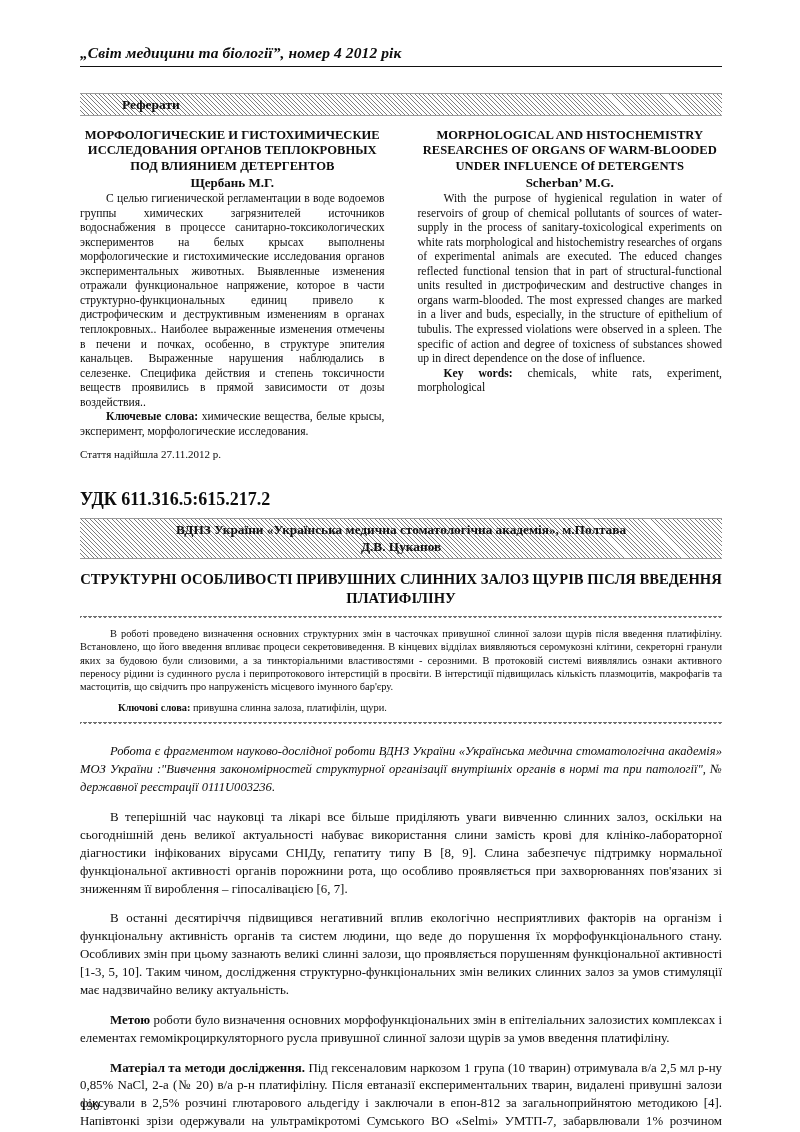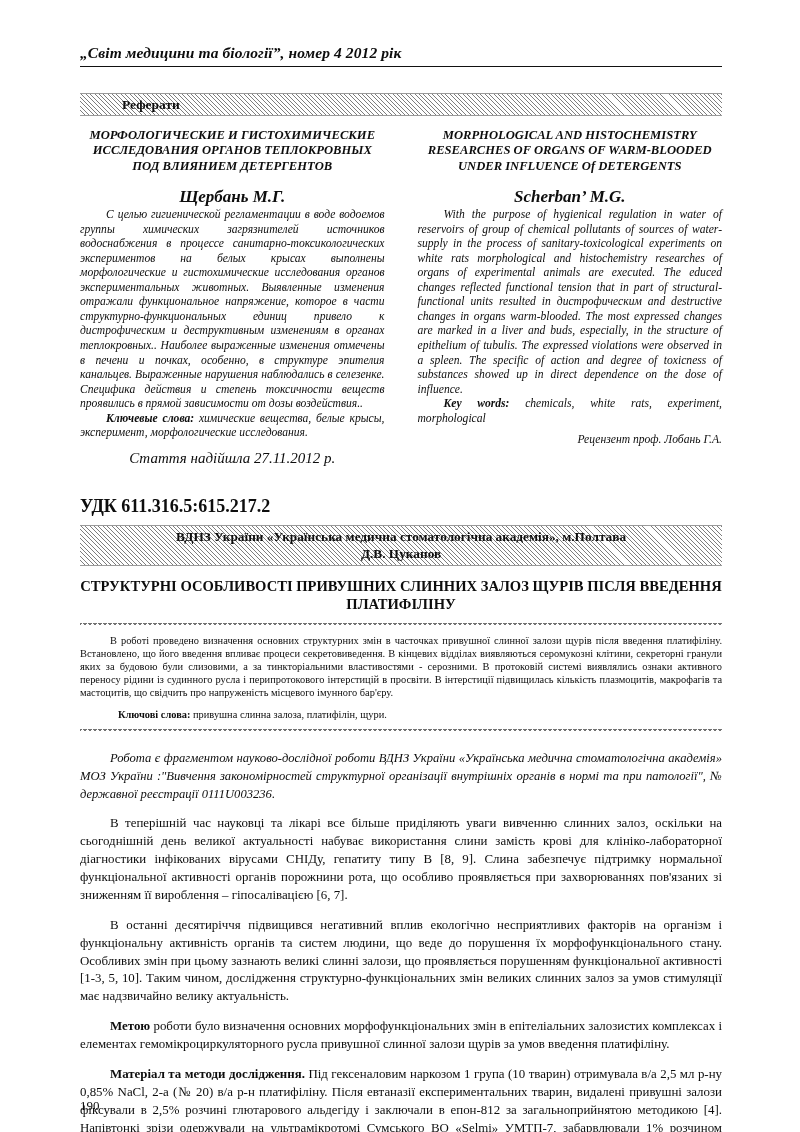--- a/index.html
+++ b/index.html
@@ -70,38 +70,37 @@
   .band-authors .ln {
     font-weight: bold;
     font-size: 13.3px;
     display: block;
   }
 
   
   .twocol {
     display: flex;
     gap: 33px;
-    font-style: italic;
   }
   .col {
     width: 50%;
     box-sizing: border-box;
   }
   .abs-title {
     text-align: center;
     font-weight: bold;
     font-size: 12.6px;
     line-height: 1.22;
     text-transform: none;
   }
   .abs-author {
     text-align: center;
     font-weight: bold;
-    font-size: 17px;
-    margin-top: 13px;
+    font-size: 13px;
+    margin-top: 1px;
     margin-bottom: 1px;
   }
   .abs-body {
     font-size: 11.6px;
     line-height: 1.255;
     text-align: justify;
     text-indent: 26px;
     margin: 0;
   }
   .abs-kw {
@@ -111,22 +110,21 @@
     text-indent: 26px;
     margin: 0;
   }
   .abs-kw b { font-weight: bold; }
   .abs-right-line {
     font-size: 11.6px;
     text-align: right;
     margin-top: 7px;
   }
   .abs-center-line {
-    font-size: 15px;
-    text-align: center;
+    font-size: 11px;
     margin-top: 9px;
   }
 
   
   .udc {
     font-weight: bold;
     font-size: 18px;
     margin-top: 29px;
   }
 
@@ -218,21 +216,20 @@
       <p class="abs-body">С целью гигиенической регламентации в воде водоемов группы химических загрязнителей источников водоснабжения в процессе санитарно-токсикологических экспериментов на белых крысах выполнены морфологические и гистохимические исследования органов экспериментальных животных. Выявленные изменения отражали функциональное напряжение, которое в части структурно-функциональных единиц привело к дистрофическим и деструктивным изменениям в органах теплокровных.. Наиболее выраженные изменения отмечены в печени и почках, особенно, в структуре эпителия канальцев. Выраженные нарушения наблюдались в селезенке. Специфика действия и степень токсичности веществ проявились в прямой зависимости от дозы воздействия..</p>
       <p class="abs-kw"><b>Ключевые слова:</b><span> химические вещества, белые крысы, эксперимент, морфологические исследования.</span></p>
       <div class="abs-center-line">Стаття надійшла 27.11.2012 р.</div>
     </div>
 
     <div class="col">
       <div class="abs-title">MORPHOLOGICAL AND HISTOCHEMISTRY RESEARCHES OF ORGANS OF WARM-BLOODED UNDER INFLUENCE Of DETERGENTS</div>
       <div class="abs-author">Scherban’ M.G.</div>
       <p class="abs-body">With the purpose of hygienical regulation in water of reservoirs of group of chemical pollutants of sources of water-supply in the process of sanitary-toxicological experiments on white rats morphological and histochemistry researches of organs of experimental animals are executed. The educed changes reflected functional tension that in part of structural-functional units resulted in дистрофическим and destructive changes in organs warm-blooded. The most expressed changes are marked in a liver and buds, especially, in the structure of epithelium of tubulis. The expressed violations were observed in a spleen. The specific of action and degree of toxicness of substances showed up in direct dependence on the dose of influence.</p>
       <p class="abs-kw"><b>Key words:</b><span> chemicals, white rats, experiment, morphological</span></p>
-      <div class="abs-right-line">Рецензент проф. Лобань Г.А.</div>
     </div>
 
   </div>
 
   <div class="udc">УДК 611.316.5:615.217.2</div>
 
   <div class="band band-authors">
     <span class="ln">ВДНЗ України  «Українська медична стоматологічна академія», м.Полтава</span>
     <span class="ln">Д.В. Цуканов</span>
   </div>

